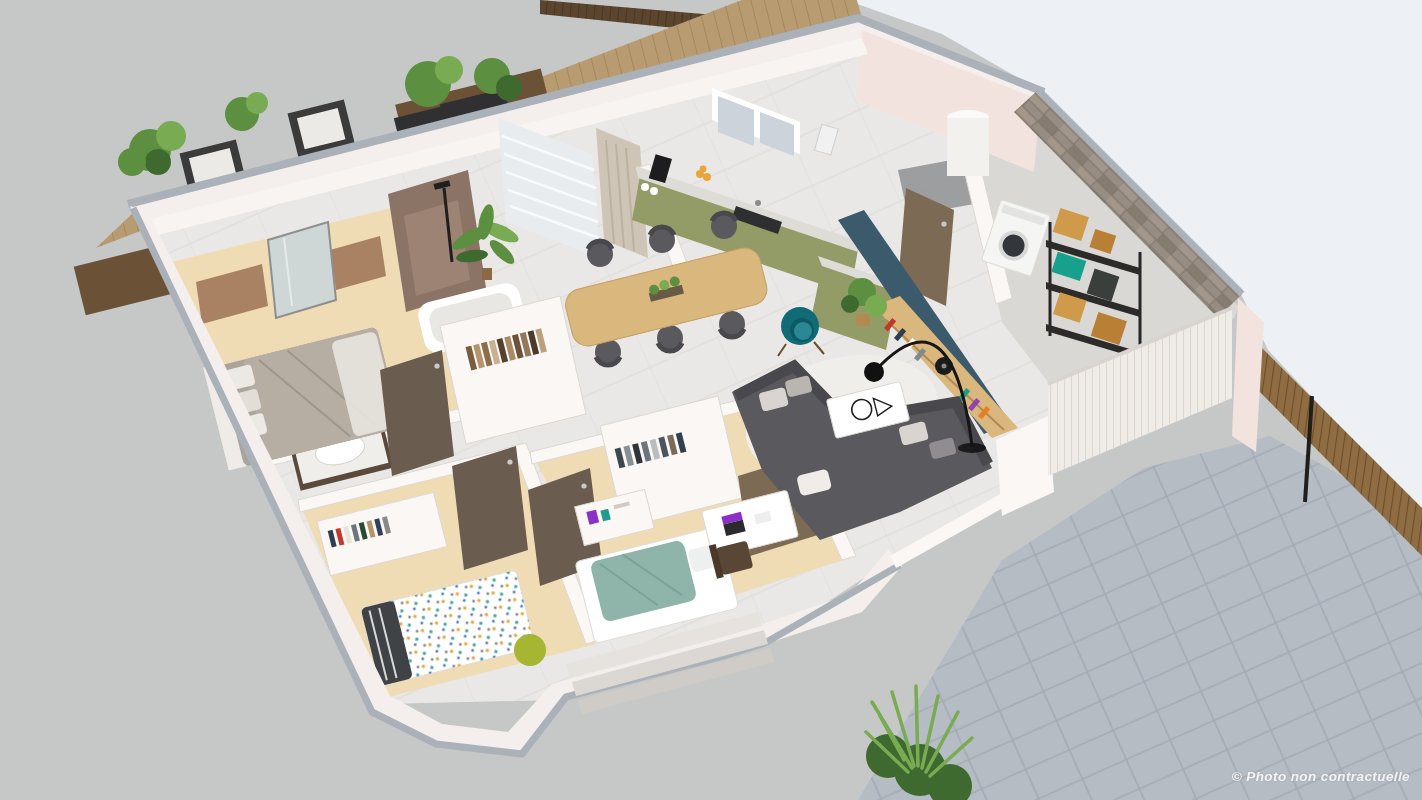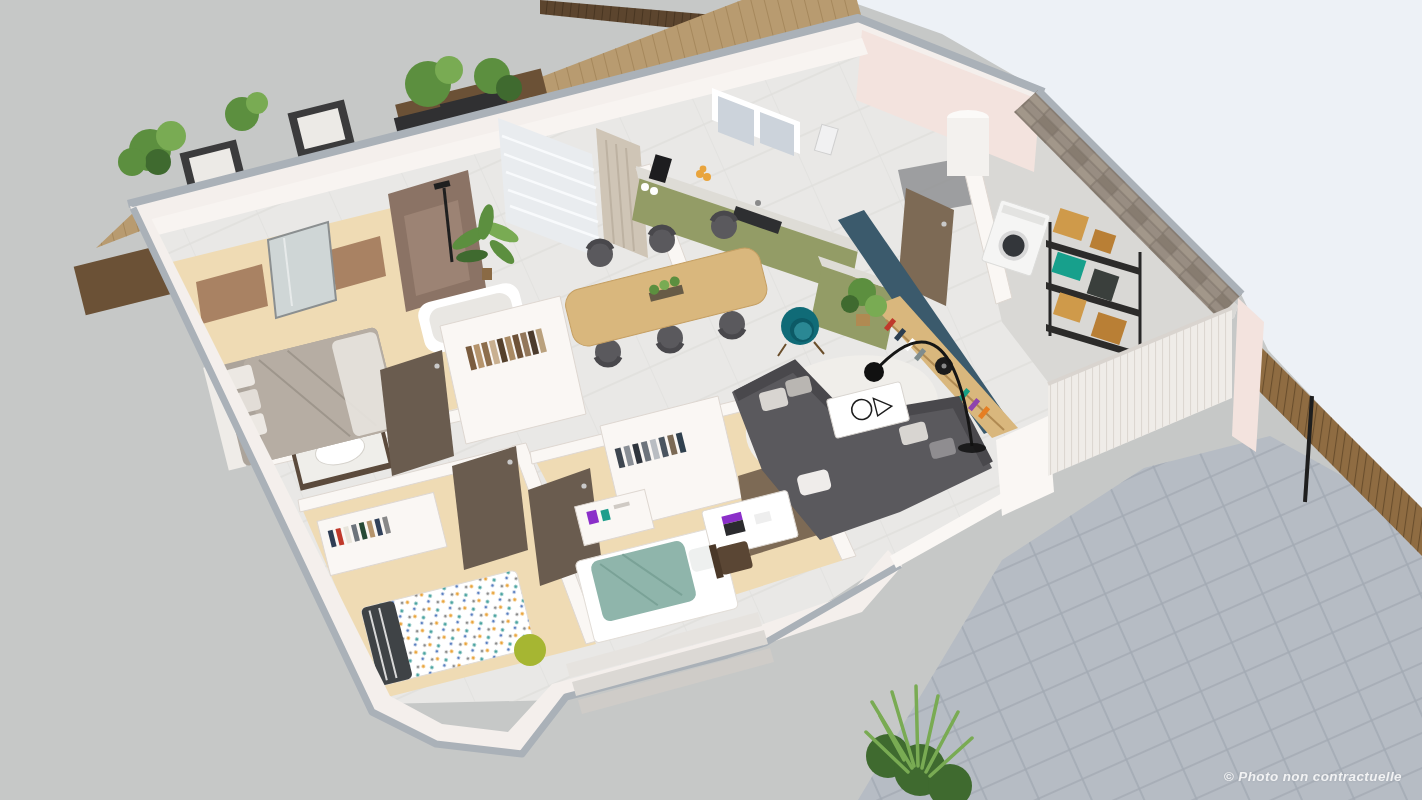--- a/index.html
+++ b/index.html
@@ -8,21 +8,21 @@
   
   .f-concrete{fill:var(--concrete)} .f-patio{fill:var(--patio)} .f-sky{fill:var(--sky)}
   .f-deck{fill:var(--deckwood)} .f-fencedark{fill:var(--fencedark)} .f-fenceright{fill:var(--fenceright)}
   .f-wallpink{fill:var(--wallpink)} .f-wallwhite{fill:var(--wallwhite)} .f-intwall{fill:var(--intwall)} .f-marble{fill:var(--marble)} .f-wood{fill:var(--wood)}
   .f-brown{fill:var(--brown)} .f-shower{fill:var(--showerbrown)} .f-door{fill:var(--door)} .f-doorbrown{fill:var(--doorbrown)}
   .f-green{fill:var(--green)} .f-counter{fill:var(--countertop)} .f-teal{fill:var(--teal)} .f-oak{fill:var(--oak)}
   .f-rug{fill:var(--rug)} .f-sofa{fill:var(--sofagray)} .f-armteal{fill:var(--armteal)}
   .f-bedgray{fill:var(--bedgray)} .f-tblanket{fill:var(--tealblanket)} .f-machine{fill:var(--machine)}
   .f-shelf{fill:var(--shelfblack)} .f-box{fill:var(--box)} .f-box2{fill:var(--box2)} .f-crate{fill:var(--crate)} .f-plant{fill:var(--plant)} .f-plantl{fill:var(--plantlight)} .f-plantd{fill:var(--plantdark)}
   .f-lime{fill:var(--lime)} .f-purple{fill:var(--purple)} .f-orange{fill:var(--orange)} .f-white{fill:#ffffff}
-  .watermark{position:absolute;right:20px;bottom:16px;font-size:13.5px;font-weight:bold;font-style:italic;
+  .watermark{position:absolute;right:12px;bottom:16px;font-size:13.5px;font-weight:bold;font-style:italic;
     color:rgba(255,255,255,.85);letter-spacing:.4px;text-shadow:0 0 2px rgba(120,125,135,.35);user-select:none;}
 </style>
 </head>
 <body>
 
 <div class="canvas">
 <svg width="1422" height="800" viewBox="0 0 1422 800">
   <defs>
     <pattern id="tileP" width="48" height="32" patternUnits="userSpaceOnUse" patternTransform="rotate(-24)">
       <rect width="48" height="32" fill="none"></rect>

